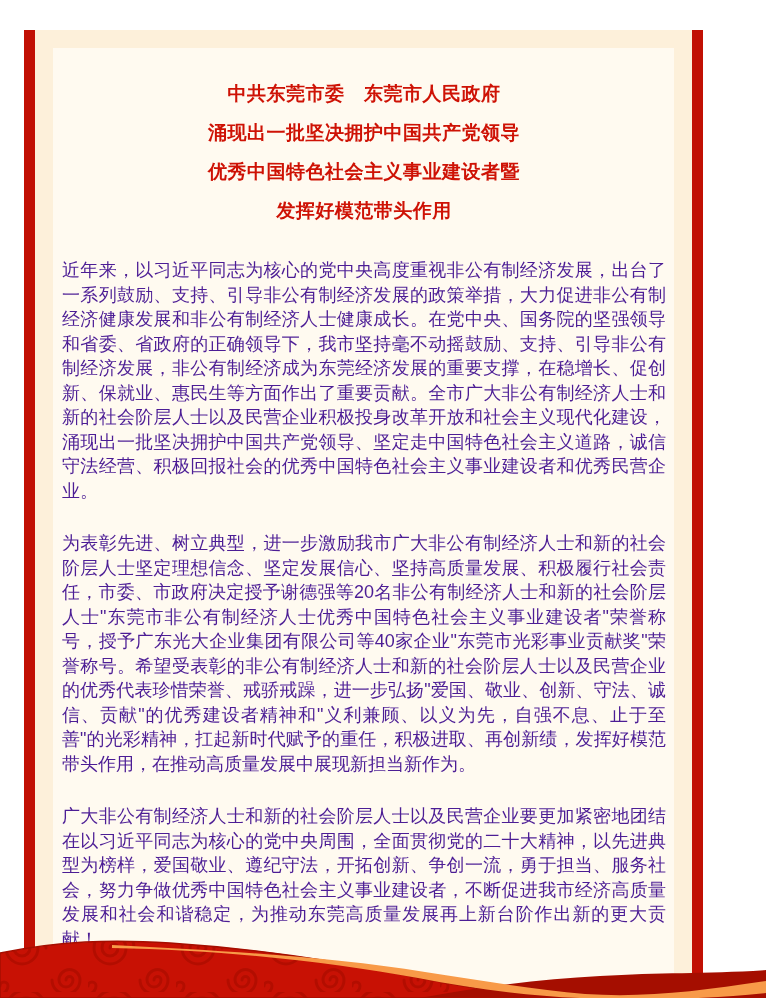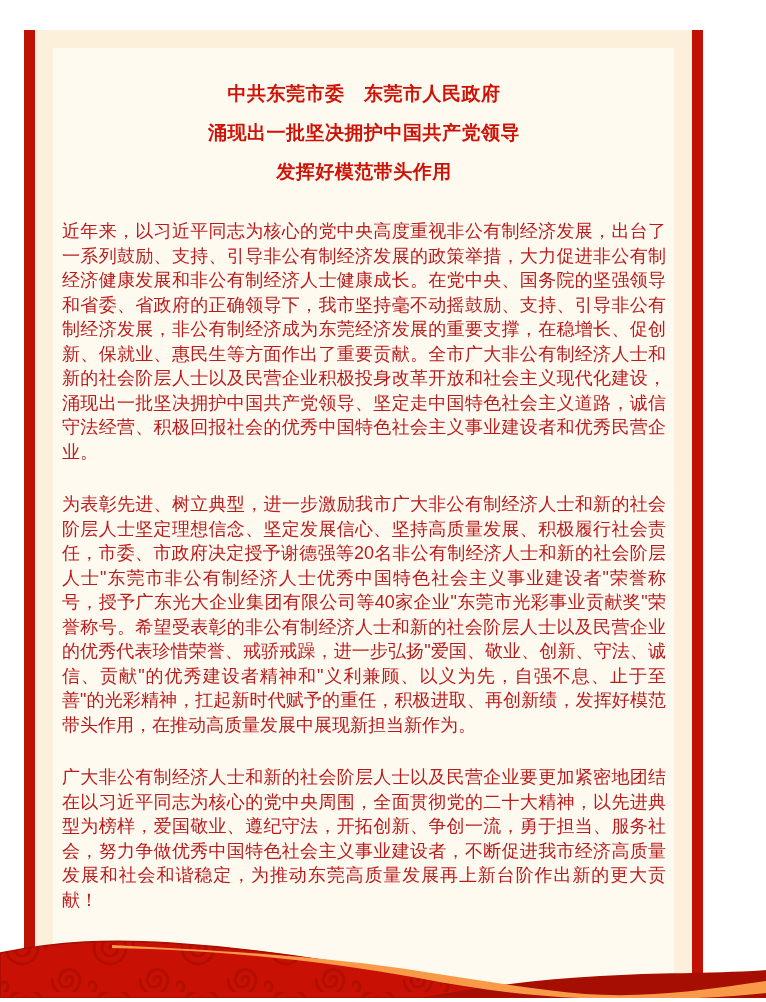--- a/index.html
+++ b/index.html
@@ -32,21 +32,21 @@
     text-align:center;
     font-size:19px; font-weight:bold;
     line-height:39px;
     color:#ce1205;
     letter-spacing:0.5px;
     white-space:pre-wrap;
   }
   .body-block p {
     font-size:18px;
     line-height:24.5px;
-    color:#b91c1c;
+    color:#4c1d95;
     text-align:justify;
     text-justify:inter-ideograph;
     margin-bottom:28px;
     letter-spacing:0;
   }
   
   .footer-waves {
     position:absolute; left:0; bottom:0;
     width:766px; height:72px;
     z-index:5;
@@ -59,20 +59,21 @@
 <div class="page">
 
   <div class="frame">
     <div class="redbar left"></div>
     <div class="redbar right"></div>
 
     <div class="card">
       <div class="title-block">
         <div class="title-line">中共东莞市委　东莞市人民政府</div>
         <div class="title-line">涌现出一批坚决拥护中国共产党领导</div>
+        <div class="title-line">优秀中国特色社会主义事业建设者暨</div>
         <div class="title-line">发挥好模范带头作用</div>
       </div>
 
       <div class="body-block">
         <p>近年来，以习近平同志为核心的党中央高度重视非公有制经济发展，出台了一系列鼓励、支持、引导非公有制经济发展的政策举措，大力促进非公有制经济健康发展和非公有制经济人士健康成长。在党中央、国务院的坚强领导和省委、省政府的正确领导下，我市坚持毫不动摇鼓励、支持、引导非公有制经济发展，非公有制经济成为东莞经济发展的重要支撑，在稳增长、促创新、保就业、惠民生等方面作出了重要贡献。全市广大非公有制经济人士和新的社会阶层人士以及民营企业积极投身改革开放和社会主义现代化建设，涌现出一批坚决拥护中国共产党领导、坚定走中国特色社会主义道路，诚信守法经营、积极回报社会的优秀中国特色社会主义事业建设者和优秀民营企业。</p>
         <p>为表彰先进、树立典型，进一步激励我市广大非公有制经济人士和新的社会阶层人士坚定理想信念、坚定发展信心、坚持高质量发展、积极履行社会责任，市委、市政府决定授予谢德强等20名非公有制经济人士和新的社会阶层人士"东莞市非公有制经济人士优秀中国特色社会主义事业建设者"荣誉称号，授予广东光大企业集团有限公司等40家企业"东莞市光彩事业贡献奖"荣誉称号。希望受表彰的非公有制经济人士和新的社会阶层人士以及民营企业的优秀代表珍惜荣誉、戒骄戒躁，进一步弘扬"爱国、敬业、创新、守法、诚信、贡献"的优秀建设者精神和"义利兼顾、以义为先，自强不息、止于至善"的光彩精神，扛起新时代赋予的重任，积极进取、再创新绩，发挥好模范带头作用，在推动高质量发展中展现新担当新作为。</p>
         <p>广大非公有制经济人士和新的社会阶层人士以及民营企业要更加紧密地团结在以习近平同志为核心的党中央周围，全面贯彻党的二十大精神，以先进典型为榜样，爱国敬业、遵纪守法，开拓创新、争创一流，勇于担当、服务社会，努力争做优秀中国特色社会主义事业建设者，不断促进我市经济高质量发展和社会和谐稳定，为推动东莞高质量发展再上新台阶作出新的更大贡献！</p>
       </div>
     </div>
   </div>

